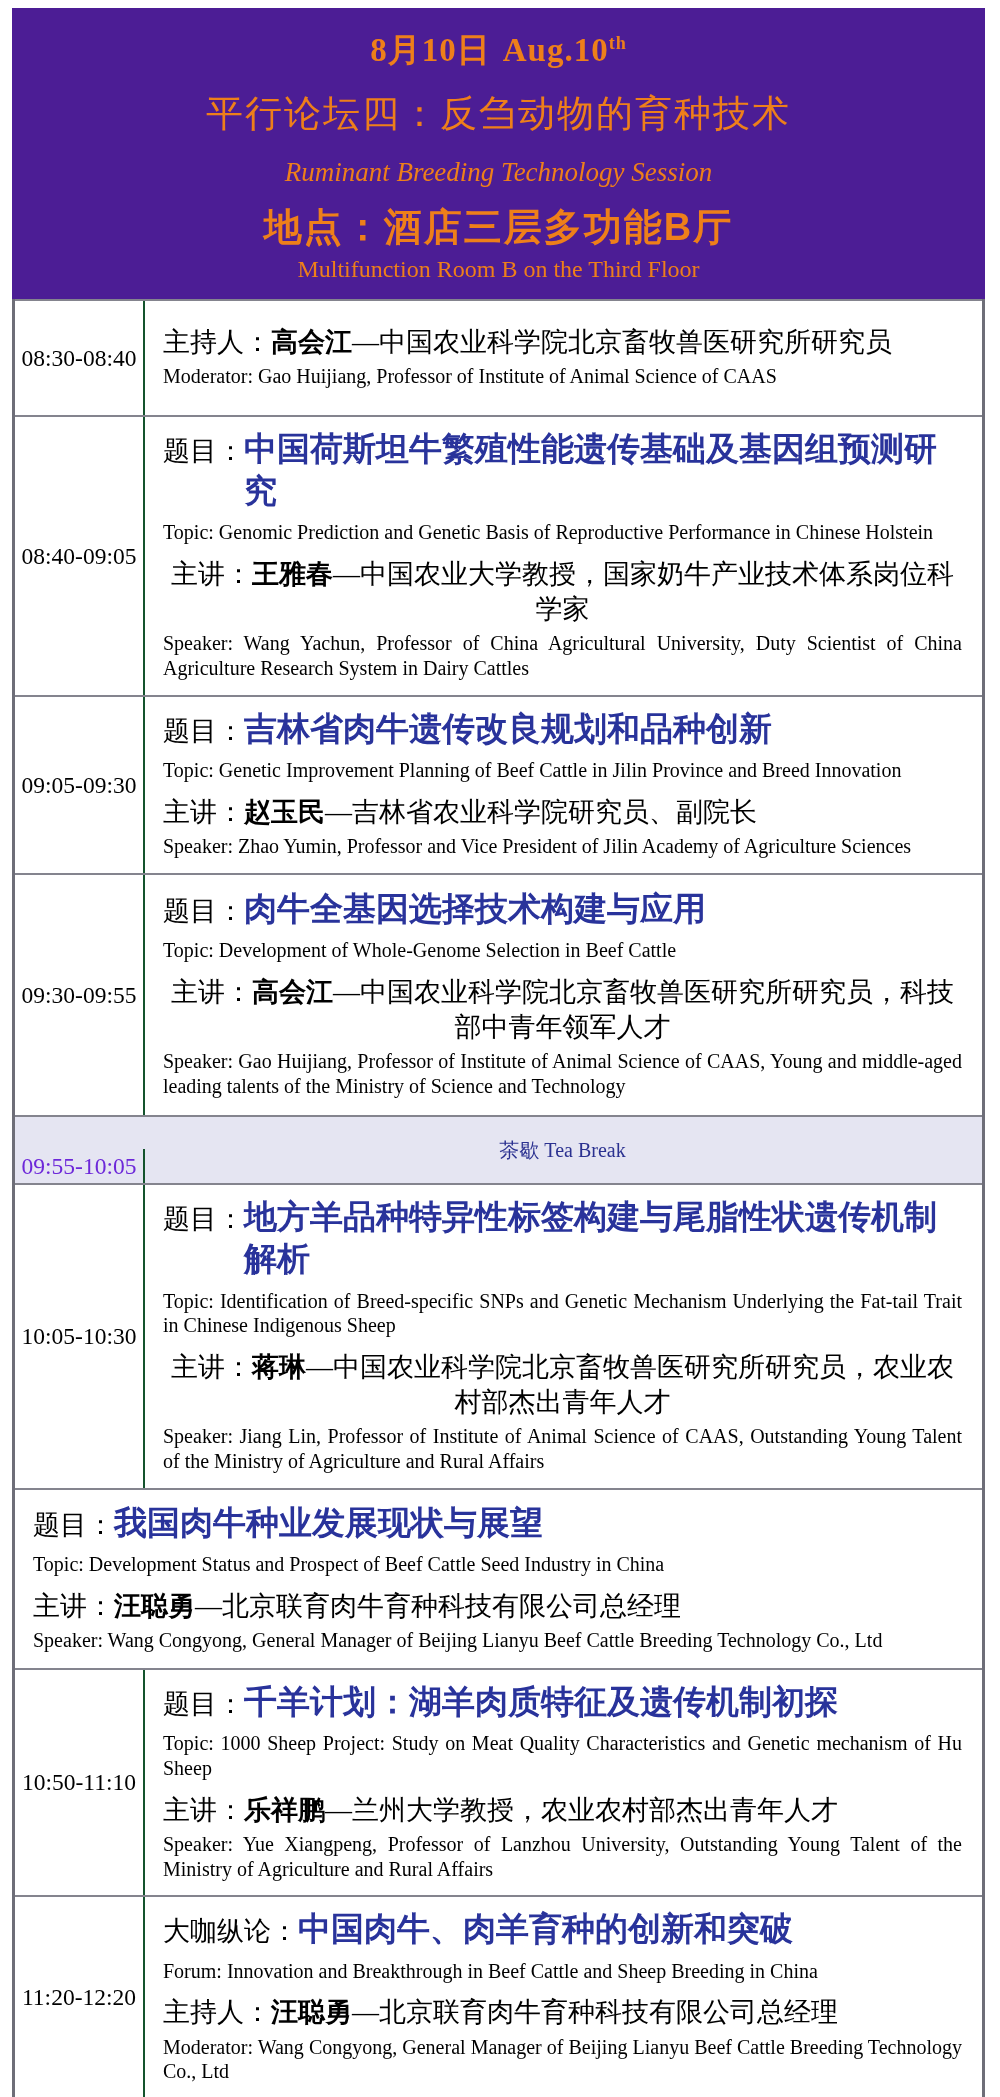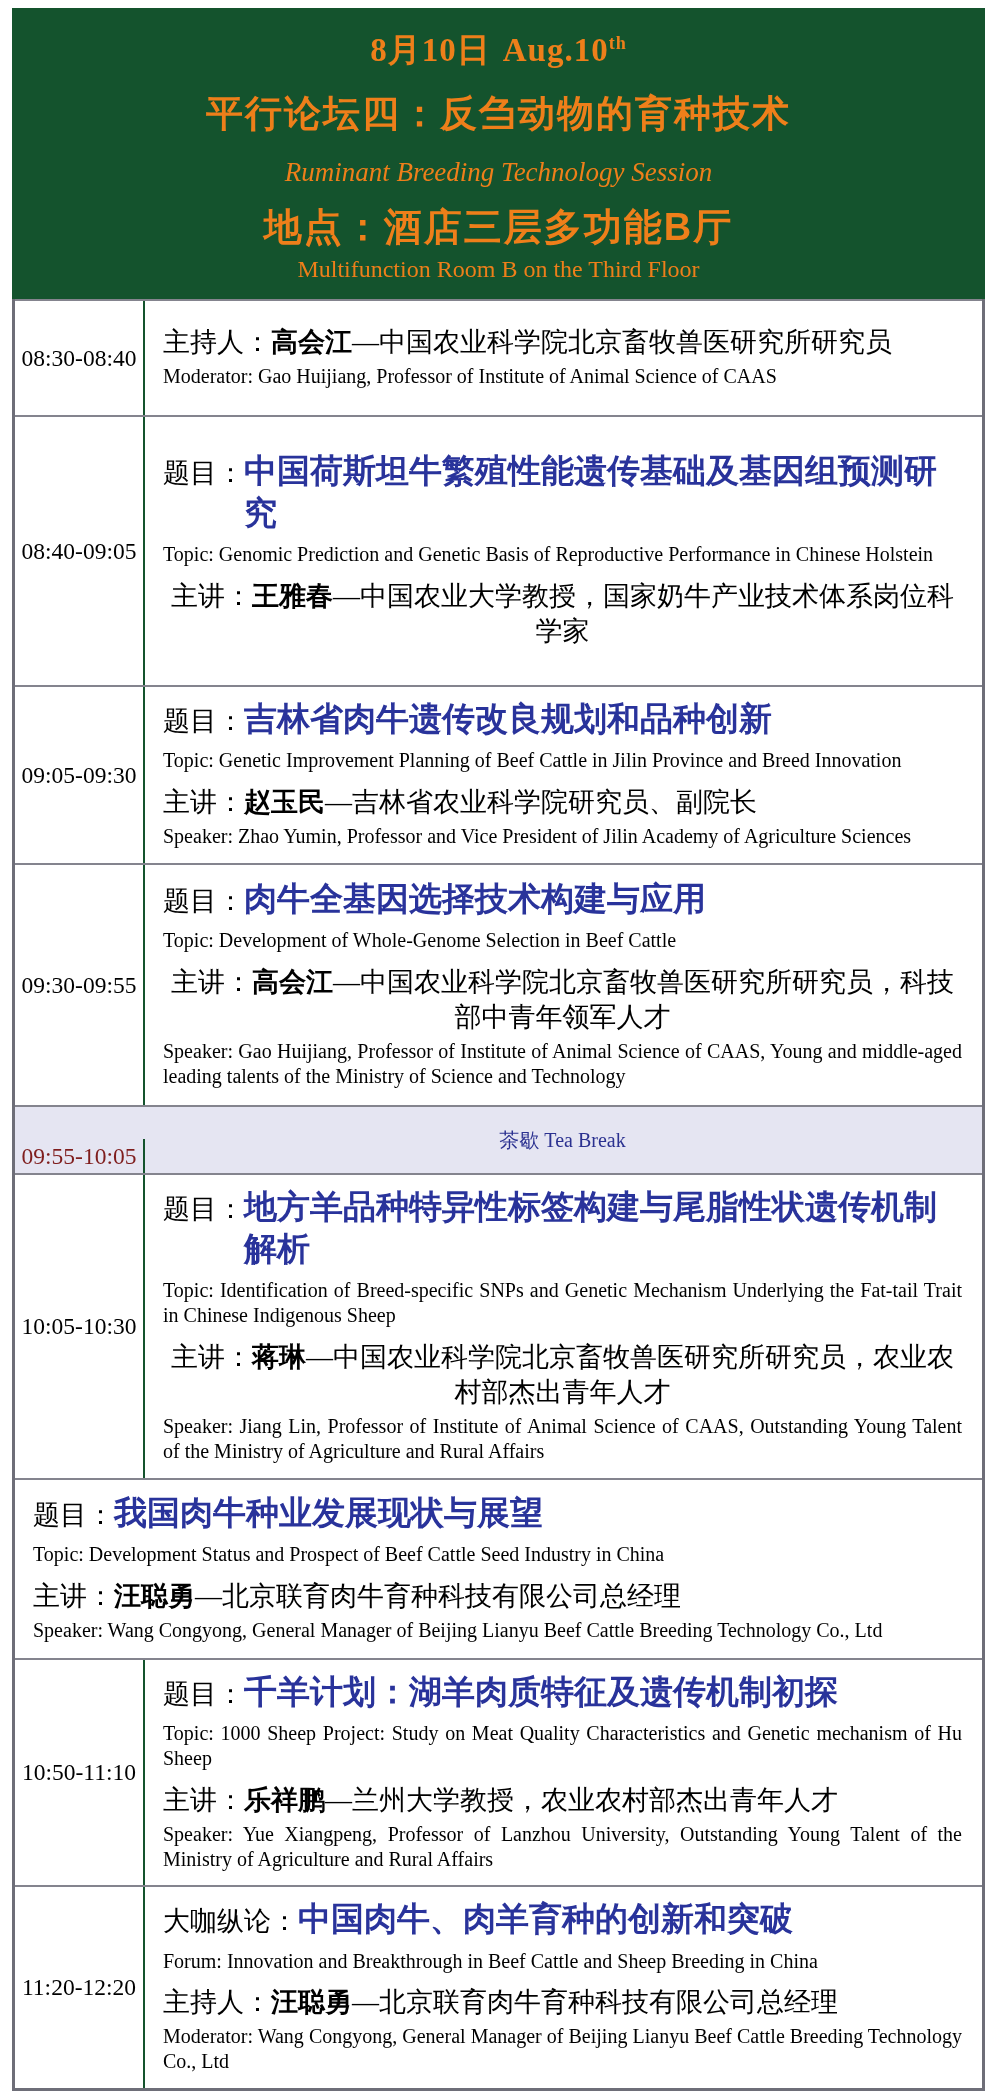--- a/index.html
+++ b/index.html
@@ -3,27 +3,27 @@
 <meta charset="utf-8">
 <style>
   html,body{margin:0;padding:0;background:#ffffff;}
   .page{
     width:1000px;height:2097px;box-sizing:border-box;
     padding:8px 15px 0 12px;background:#ffffff;overflow:hidden;
     font-family:"Liberation Serif",serif;
   }
   
   .header{
-    background:#14532d;color:#ee7f1a;text-align:center;
+    background:#4c1d95;color:#ee7f1a;text-align:center;
     padding:20px 10px 16px;
   }
   .h-date{font-size:33px;font-weight:bold;letter-spacing:1px;}
   .h-date sup{font-size:0.55em;}
   .h-date .sp{display:inline-block;width:12px;}
-  .h-title-cn{font-size:37px;font-weight:bold;margin-top:16px;letter-spacing:2px;
+  .h-title-cn{font-size:37px;font-weight:normal;margin-top:16px;letter-spacing:2px;
     font-family:"Liberation Sans",sans-serif;}
   .h-title-en{font-size:27px;margin-top:18px;font-style:italic;}
   .h-loc-cn{font-size:38px;font-weight:bold;margin-top:14px;letter-spacing:2px;
     font-family:"Liberation Sans",sans-serif;}
   .h-loc-en{font-size:24px;margin-top:3px;}
   
   .table{
     position:relative;overflow:hidden;
     border:3px solid #6e6e78;border-top:none;
   }
@@ -57,21 +57,21 @@
     font-family:Liberation Mono, monospace;}
   .line.person{font-size:27px;line-height:1.3;color:#000;margin-top:10px;
     font-family:Liberation Serif, serif;}
   .line.person.center{text-align:center;}
   .line.person .p-name{font-weight:bold;}
   .line.person:first-child{margin-top:0;}
   .line.en{font-size:20px;line-height:1.24;color:#000;text-align:justify;
     font-family:"Liberation Serif",serif;}
   
   .row.break{background:#e5e5f2;}
-  .row.break .cell.time{color:#7f1d1d;margin-top:32px;}
+  .row.break .cell.time{color:#6d28d9;margin-top:32px;}
   .row.break .cell.content{align-items:center;justify-content:center;
     font-size:20px;color:#2b3190;text-align:center;}
 </style>
 </head>
 <body>
 
 <div class="page">
   <div class="header">
     <div class="h-date"><span>8月10日</span><span class="sp"></span><span>Aug.10</span><sup>th</sup></div>
     <div class="h-title-cn">平行论坛四：反刍动物的育种技术</div>
@@ -91,20 +91,21 @@
       </div>
       <div class="row session">
         <div class="cell time">08:40-09:05</div>
         <div class="cell content">
           <div class="line title">
             <span class="t-label">题目：</span>
             <span class="t-text">中国荷斯坦牛繁殖性能遗传基础及基因组预测研究</span>
           </div>
           <div class="line en">Topic: Genomic Prediction and Genetic Basis of Reproductive Performance in Chinese Holstein</div>
           <div class="line person center"><span class="p-label">主讲：</span><span class="p-name">王雅春</span><span class="p-rest">—中国农业大学教授，国家奶牛产业技术体系岗位科学家</span></div>
+          <div class="line en">Speaker: Wang Yachun, Professor of China Agricultural University, Duty Scientist of China Agriculture Research System in Dairy Cattles</div>
         </div>
       </div>
       <div class="row session">
         <div class="cell time">09:05-09:30</div>
         <div class="cell content">
           <div class="line title">
             <span class="t-label">题目：</span>
             <span class="t-text">吉林省肉牛遗传改良规划和品种创新</span>
           </div>
           <div class="line en">Topic: Genetic Improvement Planning of Beef Cattle in Jilin Province and Breed Innovation</div>

